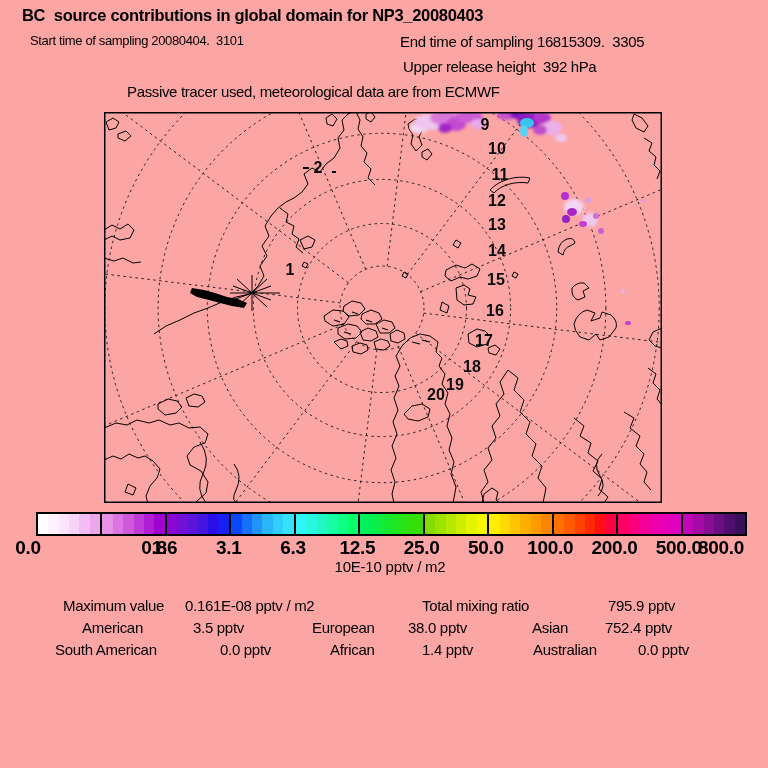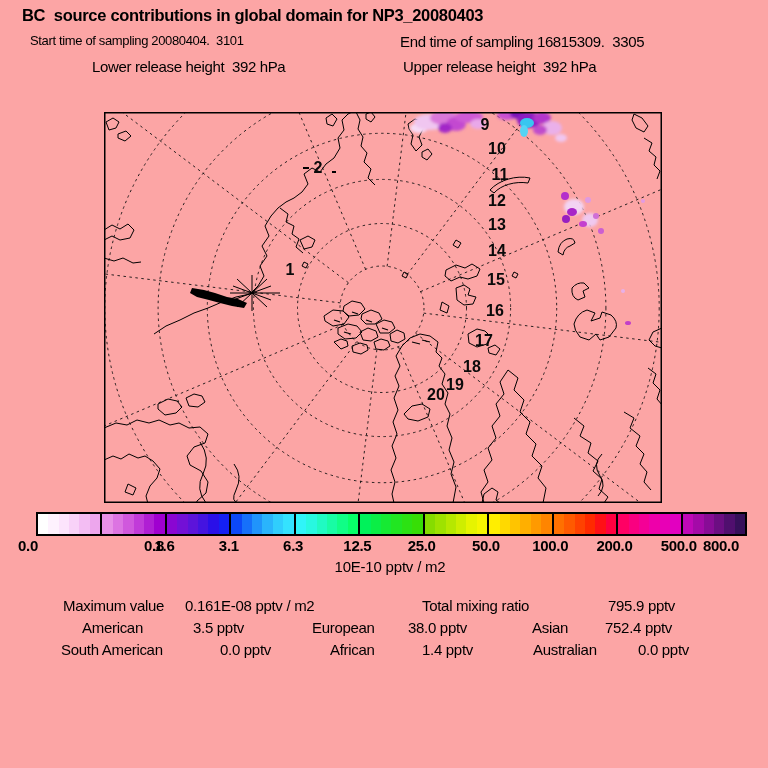--- a/index.html
+++ b/index.html
@@ -10,43 +10,43 @@
   #h2a{left:30px;top:33px;font-size:13px;letter-spacing:-0.35px;}
   #h2b{left:400px;top:33px;font-size:15px;letter-spacing:-0.35px;}
   #h3a{left:92px;top:58px;font-size:15px;letter-spacing:-0.35px;}
   #h3b{left:403px;top:58px;font-size:15px;letter-spacing:-0.35px;}
   #h4{left:127px;top:83px;font-size:15px;letter-spacing:-0.35px;}
   #mapwrap{position:absolute;left:104px;top:112px;width:558px;height:391px;}
   #colorbar{position:absolute;left:36px;top:512px;width:707px;height:20px;
             border:2px solid #000;display:flex;box-sizing:content-box;}
   #colorbar .cell{flex:1 1 0;height:100%;}
   #colorbar .cell + .cell{border-left:2px solid #000;}
-  .cbtick{position:absolute;top:537px;font-size:15px;font-weight:bold;letter-spacing:-0.3px;
+  .cbtick{position:absolute;top:537px;font-size:19px;font-weight:bold;letter-spacing:-0.3px;
           transform:translateX(-50%);white-space:pre;}
   #cbunit{position:absolute;left:390px;top:558px;font-size:15px;letter-spacing:-0.2px;
           transform:translateX(-50%);white-space:pre;}
   .st{position:absolute;font-size:15px;letter-spacing:-0.3px;white-space:pre;}
   #max-label{left:63px;top:597px;}  #max-value{left:185px;top:597px;}
   #total-label{left:422px;top:597px;} #total-value{left:608px;top:597px;}
   #c0l{left:82px;top:619px;}  #c0v{left:193px;top:619px;}
   #c1l{left:312px;top:619px;text-align:center;} #c1v{left:408px;top:619px;}
   #c2l{left:532px;top:619px;} #c2v{left:605px;top:619px;}
-  #c3l{left:55px;top:641px;margin-left:6px;}  #c3v{left:220px;top:641px;}
+  #c3l{left:55px;top:641px;}  #c3v{left:220px;top:641px;}
   #c4l{left:330px;top:641px;} #c4v{left:422px;top:641px;}
   #c5l{left:533px;top:641px;} #c5v{left:638px;top:641px;}
 </style>
 </head>
 <body>
 
 <div id="page">
   <div class="hdr" id="title">BC  source contributions in global domain for NP3_20080403</div>
   <div class="hdr" id="h2a">Start time of sampling 20080404.  3101</div>
   <div class="hdr" id="h2b">End time of sampling 16815309.  3305</div>
-  <div class="hdr" id="h3a">Lower release height  392 hPa</div>
   <div class="hdr" id="h3b">Upper release height  392 hPa</div>
+  <div class="hdr" id="h4">Passive tracer used, meteorological data are from ECMWF</div>
 
   <div id="mapwrap"><svg width="558" height="391" viewBox="0 0 558 391">
         <defs>
           <clipPath id="mapclip">
             <rect x="0" y="0" width="558" height="391"></rect>
           </clipPath>
           <filter id="soft" x="-50%" y="-50%" width="200%" height="200%">
             <feGaussianBlur stdDeviation="1.4"></feGaussianBlur>
           </filter>
         </defs>

